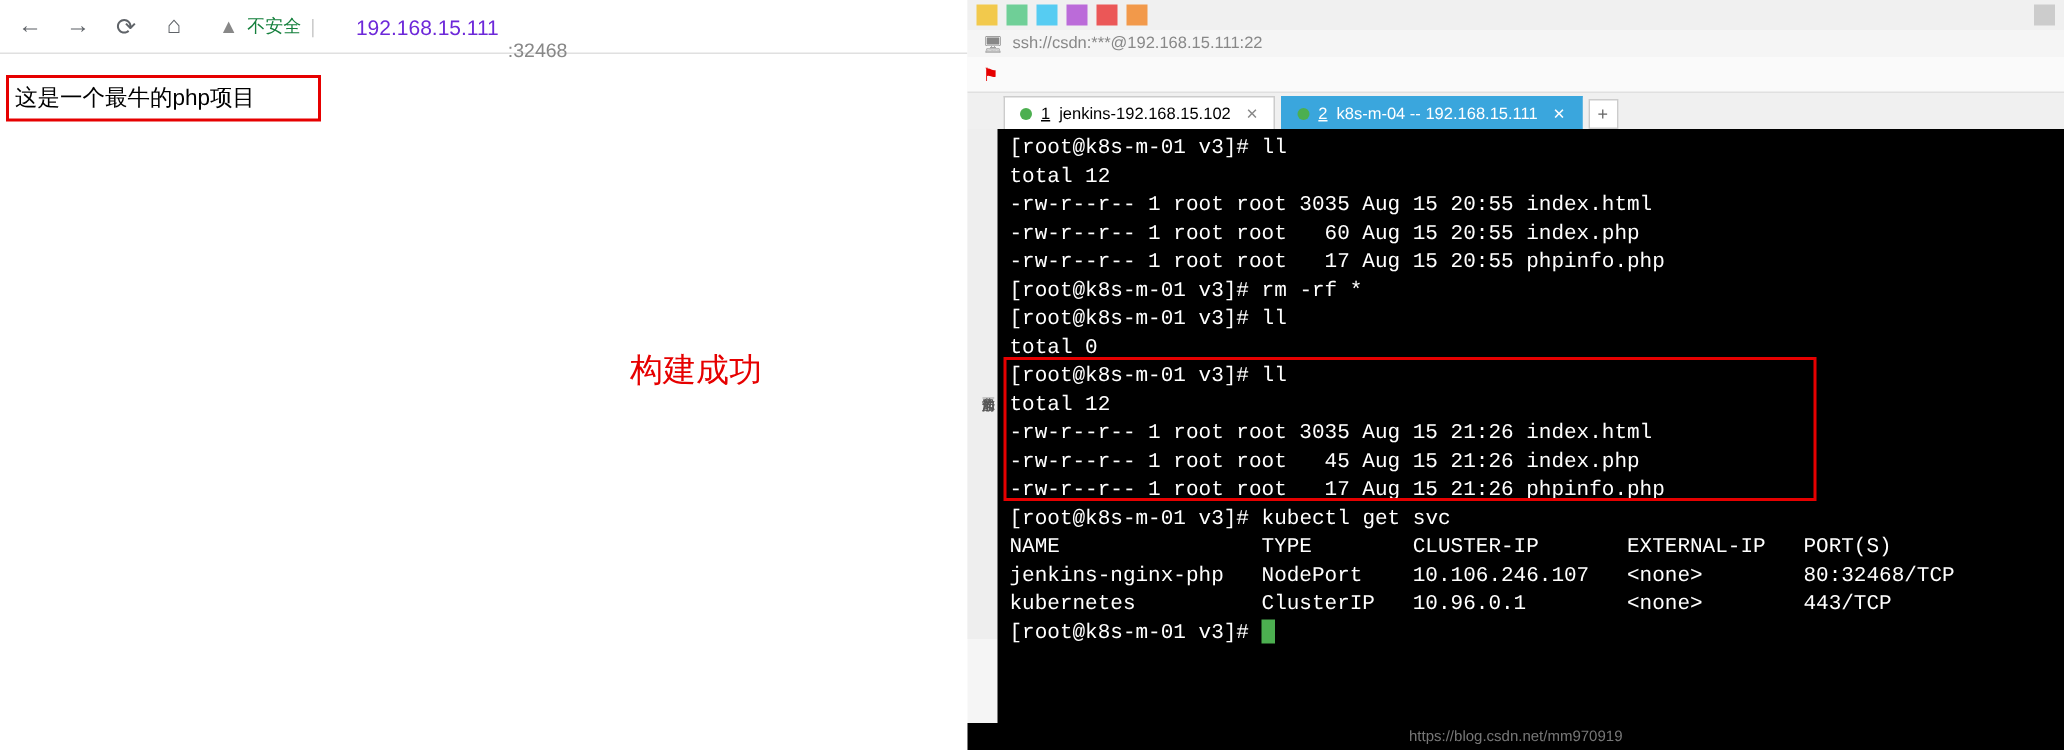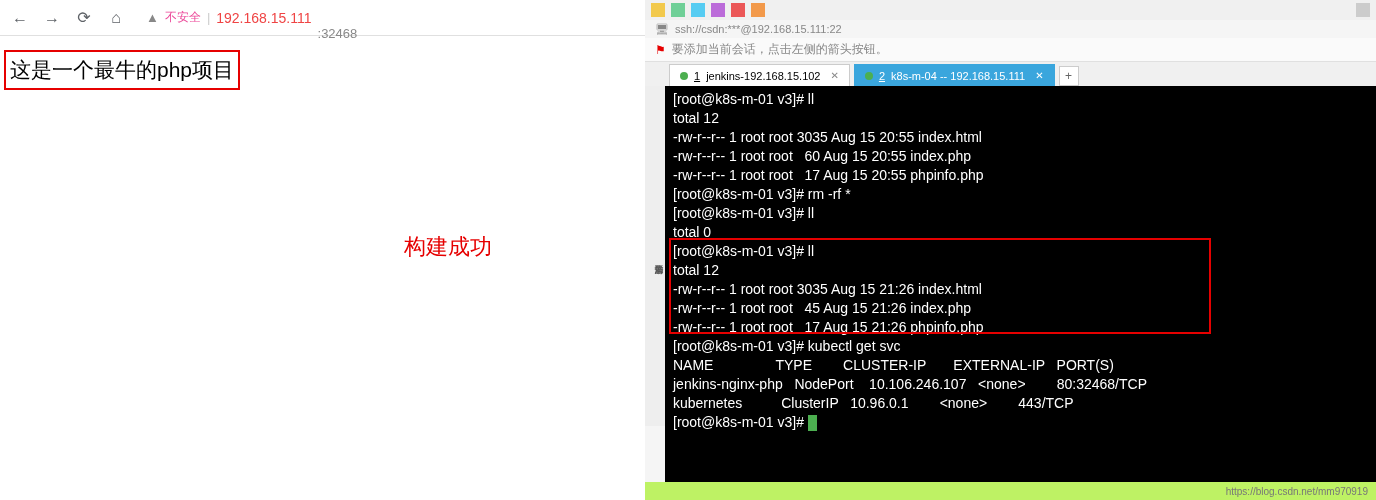--- a/index.html
+++ b/index.html
@@ -2,48 +2,48 @@
 <html><head>
 <meta charset="utf-8">
 <style>
 * { margin: 0; padding: 0; box-sizing: border-box; }
 body { font-family: Arial, sans-serif; width: 1376px; height: 500px; overflow: hidden; background: #fff; position: relative; }
 
 .left-pane { position: absolute; left: 0; top: 0; width: 645px; height: 500px; background: #fff; }
 .browser-bar { height: 36px; display: flex; align-items: center; padding: 0 8px; gap: 8px; border-bottom: 1px solid #e0e0e0; }
 .nav-btn { width: 24px; height: 24px; display: flex; align-items: center; justify-content: center; cursor: pointer; color: #5f6368; font-size: 16px; }
 .address-box { flex: 1; display: flex; align-items: center; gap: 6px; padding: 4px 10px; font-size: 13px; color: #202124; }
-.secure-warn { color: #ec4899; font-size: 12px; }
-.addr-text { color: #ef4444; font-size: 14px; }
+.secure-warn { color: #15803d; font-size: 12px; }
+.addr-text { color: #6d28d9; font-size: 14px; margin-left: 21px; }
 .addr-port { color: #888; margin-top: 32px; }
 .page-content { padding: 14px 4px; }
-.red-box-1 { border: 2px solid #e60000; padding: 4px 4px; display: inline-block; font-size: 21px; font-family: "Microsoft YaHei", sans-serif; min-width: 210px; }
-.build-success { position: absolute; left: 404px; top: 232px; color: #e60000; font-size: 22px; font-family: "Microsoft YaHei", sans-serif; }
+.red-box-1 { border: 2px solid #e60000; padding: 4px 4px; display: inline-block; font-size: 15px; font-family: "Microsoft YaHei", sans-serif; min-width: 210px; }
+.build-success { position: absolute; left: 420px; top: 232px; color: #e60000; font-size: 22px; font-family: "Microsoft YaHei", sans-serif; }
 
 .right-pane { position: absolute; left: 645px; top: 0; width: 731px; height: 500px; background: #f5f5f5; }
 .top-toolbar { height: 20px; background: #f0f0f0; display: flex; align-items: center; padding: 0 6px; gap: 6px; font-size: 11px; }
 .tb-icon { width: 14px; height: 14px; display: inline-block; }
 .ssh-bar { height: 18px; background: #f5f5f5; display: flex; align-items: center; padding: 0 10px; font-size: 11px; color: #888; gap: 6px; }
 .hint-bar { height: 24px; background: #fafafa; display: flex; align-items: center; padding: 0 10px; font-size: 12px; color: #888; gap: 6px; border-bottom: 1px solid #e0e0e0; }
 .flag-icon { color: #e60000; }
 
 .tabs-bar { height: 24px; background: #f0f0f0; display: flex; align-items: flex-end; position: relative; }
 .tab { height: 22px; padding: 0 10px; display: flex; align-items: center; gap: 6px; font-size: 11px; border: 1px solid #ccc; border-bottom: none; background: #fff; margin-left: 4px; cursor: pointer; }
 .tab.active { background: #3aa6dd; color: #fff; border-color: #3aa6dd; }
 .tab-dot { width: 8px; height: 8px; border-radius: 50%; background: #4caf50; display: inline-block; }
 .tab-close { font-size: 10px; color: #888; margin-left: 4px; }
 .tab.active .tab-close { color: #fff; }
 .tab-add { width: 20px; height: 20px; border: 1px solid #ccc; display: flex; align-items: center; justify-content: center; margin-left: 4px; cursor: pointer; font-size: 12px; color: #666; background: #fff; }
 .side-gutter { position: absolute; left: 0; top: 86px; width: 20px; height: 340px; background: #eee; font-size: 9px; color: #555; writing-mode: vertical-rl; text-align: center; padding-top: 4px; }
 
-.terminal { position: absolute; left: 20px; top: 86px; right: 0; bottom: 18px; background: #000; color: #fff; font-family: Liberation Sans, sans-serif; font-size: 14px; line-height: 19px; padding: 4px 8px; white-space: pre; overflow: hidden; }
+.terminal { position: absolute; left: 20px; top: 86px; right: 0; bottom: 18px; background: #000; color: #fff; font-family: Liberation Mono, monospace; font-size: 14px; line-height: 19px; padding: 4px 8px; white-space: pre; overflow: hidden; }
 .red-box-2 { position: absolute; border: 2px solid #e60000; left: 4px; top: 152px; width: 542px; height: 96px; pointer-events: none; }
 .cursor-block { display: inline-block; width: 9px; height: 16px; background: #4caf50; vertical-align: middle; }
 
-.status-bar { position: absolute; bottom: 0; left: 0; right: 0; height: 18px; background: #bef264; font-size: 10px; color: #777; display: flex; justify-content: flex-end; align-items: center; padding: 0 8px; }
+.status-bar { position: absolute; bottom: 0; left: 0; right: 0; height: 18px; background: #000000; font-size: 10px; color: #777; display: flex; justify-content: center; align-items: center; padding: 0 8px; }
 </style>
 </head>
 <body>
 
 <div class="left-pane">
   <div class="browser-bar">
     <div class="nav-btn">←</div>
     <div class="nav-btn">→</div>
     <div class="nav-btn">⟳</div>
     <div class="nav-btn">⌂</div>
@@ -73,21 +73,20 @@
     <span class="tb-icon" style="background:#f2994a"></span>
     <span style="flex:1"></span>
     <span class="tb-icon" style="background:#ccc"></span>
   </div>
   <div class="ssh-bar">
     <span>🖥</span>
     <span>ssh://csdn:***@192.168.15.111:22</span>
   </div>
   <div class="hint-bar">
     <span class="flag-icon">⚑</span>
-    <span>要添加当前会话，点击左侧的箭头按钮。</span>
   </div>
   <div class="tabs-bar">
     <div style="width:20px"></div>
     <div class="tab">
       <span class="tab-dot"></span>
       <span style="text-decoration:underline">1</span>
       <span>jenkins-192.168.15.102</span>
       <span class="tab-close">✕</span>
     </div>
     <div class="tab active">

